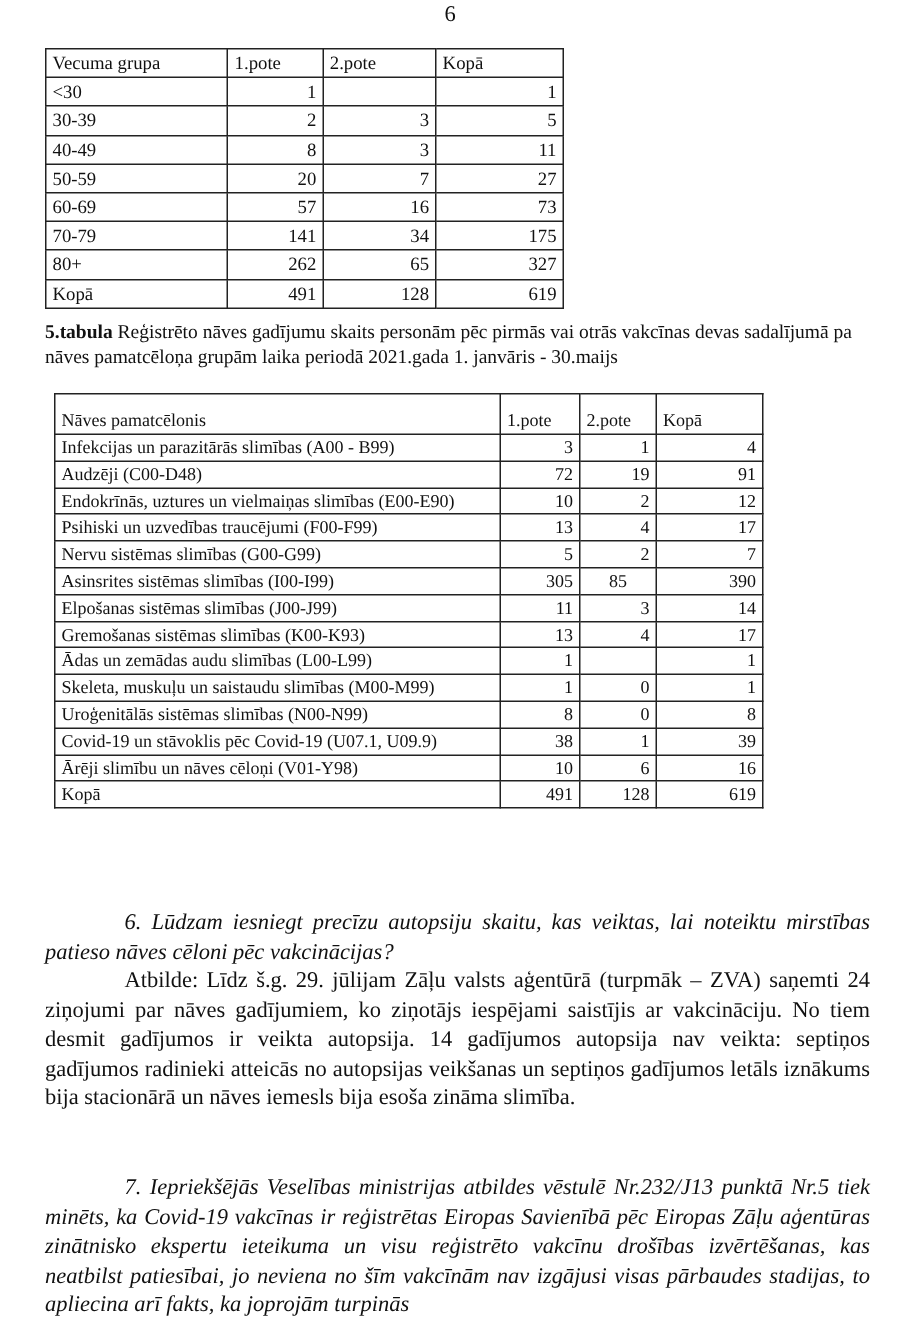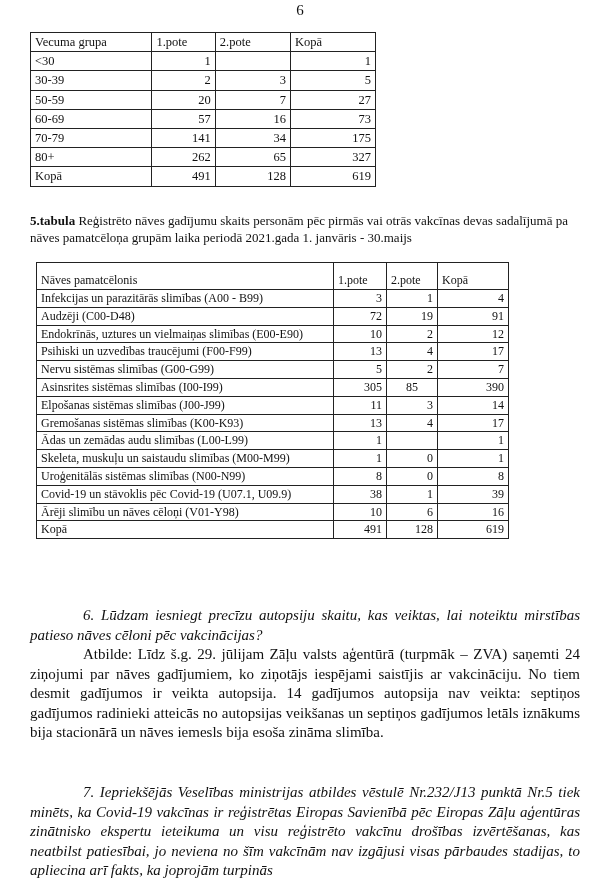--- a/index.html
+++ b/index.html
@@ -37,20 +37,26 @@
         <td style="width: 114px;">&lt;30</td>
         <td class="num" style="width: 55px;">1</td>
         <td class="num" style="width: 67px;"></td>
         <td class="num" style="width: 77px;">1</td>
       </tr>
       <tr>
         <td style="width: 114px;">30-39</td>
         <td class="num" style="width: 55px;">2</td>
         <td class="num" style="width: 67px;">3</td>
         <td class="num" style="width: 77px;">5</td>
+      </tr>
+      <tr>
+        <td style="width: 114px;">40-49</td>
+        <td class="num" style="width: 55px;">8</td>
+        <td class="num" style="width: 67px;">3</td>
+        <td class="num" style="width: 77px;">11</td>
       </tr>
       <tr>
         <td style="width: 114px;">50-59</td>
         <td class="num" style="width: 55px;">20</td>
         <td class="num" style="width: 67px;">7</td>
         <td class="num" style="width: 77px;">27</td>
       </tr>
       <tr>
         <td style="width: 114px;">60-69</td>
         <td class="num" style="width: 55px;">57</td>

